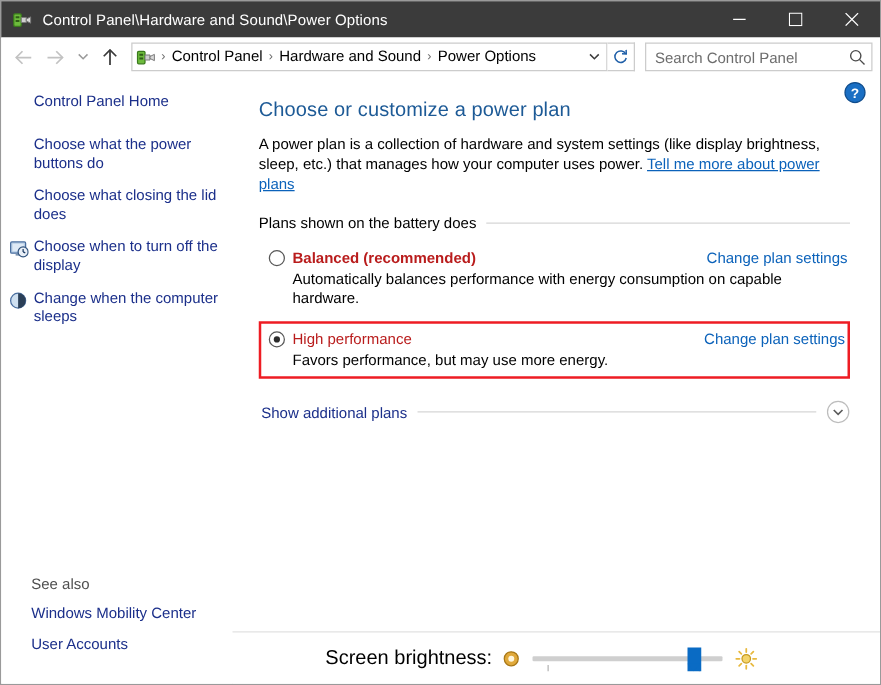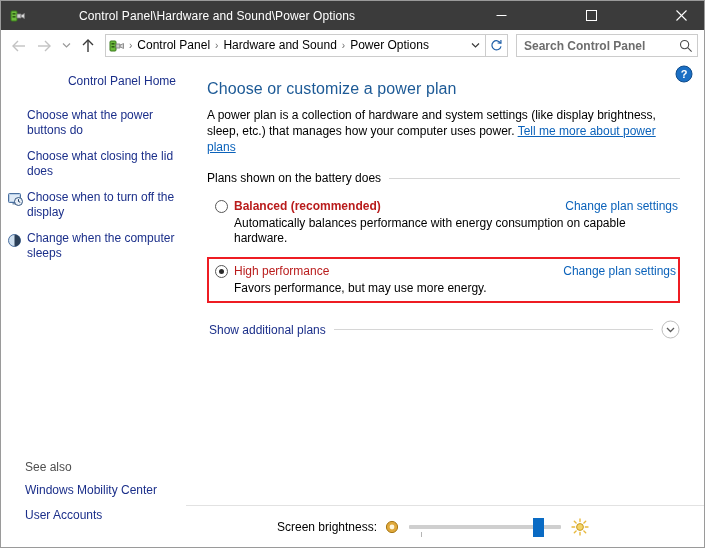--- a/index.html
+++ b/index.html
@@ -18,21 +18,20 @@
     display: flex; flex-direction: column;
   }
 
   
   #titlebar {
     height: 29px; min-height: 29px;
     background: #3b3b3b;
     display: flex; align-items: center;
     color: #ffffff;
     user-select: none;
-    gap: 45px;
   }
   .tb-icon {
     width: 16px; height: 16px;
     margin-left: 9px; margin-right: 8px;
     flex: 0 0 auto; position: relative;
   }
   .title-text {
     font-size: 12px; color: #ffffff;
     letter-spacing: 0.1px; white-space: nowrap;
   }
@@ -94,21 +93,20 @@
     display: flex; align-items: center; justify-content: center;
     flex: 0 0 auto;
   }
   #searchbox {
     width: 182px; height: 23px;
     margin-left: 8px;
     border: 1px solid #cccccc;
     background: #ffffff;
     display: flex; align-items: center;
     flex: 0 0 auto;
-    font-weight: bold;
   }
   #searchbox .ph {
     flex: 1 1 auto; font-size: 12px; color: #6d6d6d;
     padding-left: 7px; white-space: nowrap; overflow: hidden;
   }
   #searchbox .mag { width: 22px; display: flex; align-items: center; justify-content: center; }
 
   
   #body {
     flex: 1 1 auto;
@@ -123,21 +121,20 @@
     background: #ffffff;
     padding-top: 12px;
     position: relative;
     display: flex; flex-direction: column;
   }
   .side-link {
     display: flex; align-items: flex-start;
     padding: 0 10px 0 6px;
     margin-bottom: 11px;
     cursor: pointer;
-    justify-content: space-between;
   }
   .side-link .sl-ico {
     width: 18px; min-width: 18px; height: 16px;
     margin-right: 2px; position: relative; top: 2px;
   }
   .side-link .sl-txt {
     font-size: 12px; color: #1b2f8a;
     line-height: 15px;
   }
   #sidebar .side-home { margin-bottom: 18px; }
@@ -250,21 +247,21 @@
   }
 
   
   #bottombar {
     height: 42px; min-height: 42px;
     border-top: 1px solid #e2e2e2;
     display: flex; align-items: center; justify-content: center;
     padding-right: 24px;
   }
   .bright-label {
-    font-size: 12px; color: #000000; margin-right: 7px;
+    font-size: 16px; color: #000000; margin-right: 7px;
   }
   .bright-low { width: 16px; height: 16px; margin-right: 9px; }
   .slider {
     width: 152px; height: 20px;
     position: relative;
   }
   .slider .track {
     position: absolute; left: 0; right: 0; top: 8px;
     height: 4px; background: #cfcfcf; border-radius: 1px;
   }

